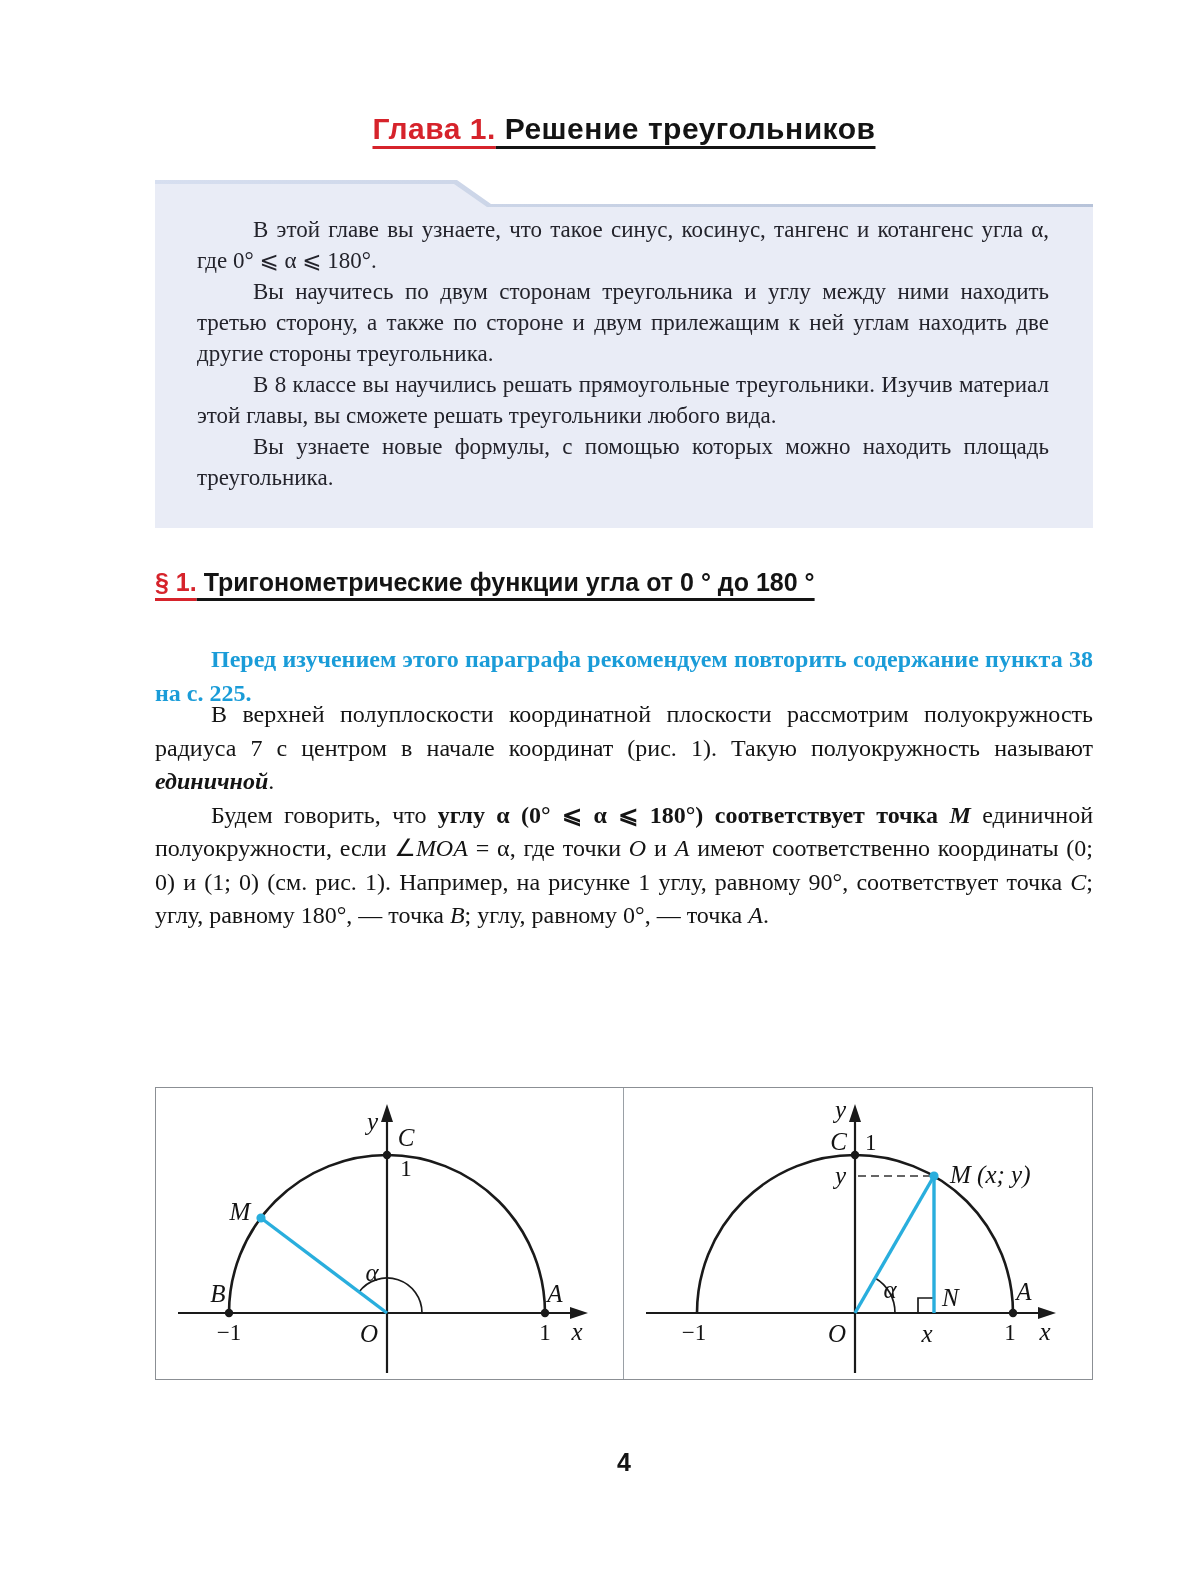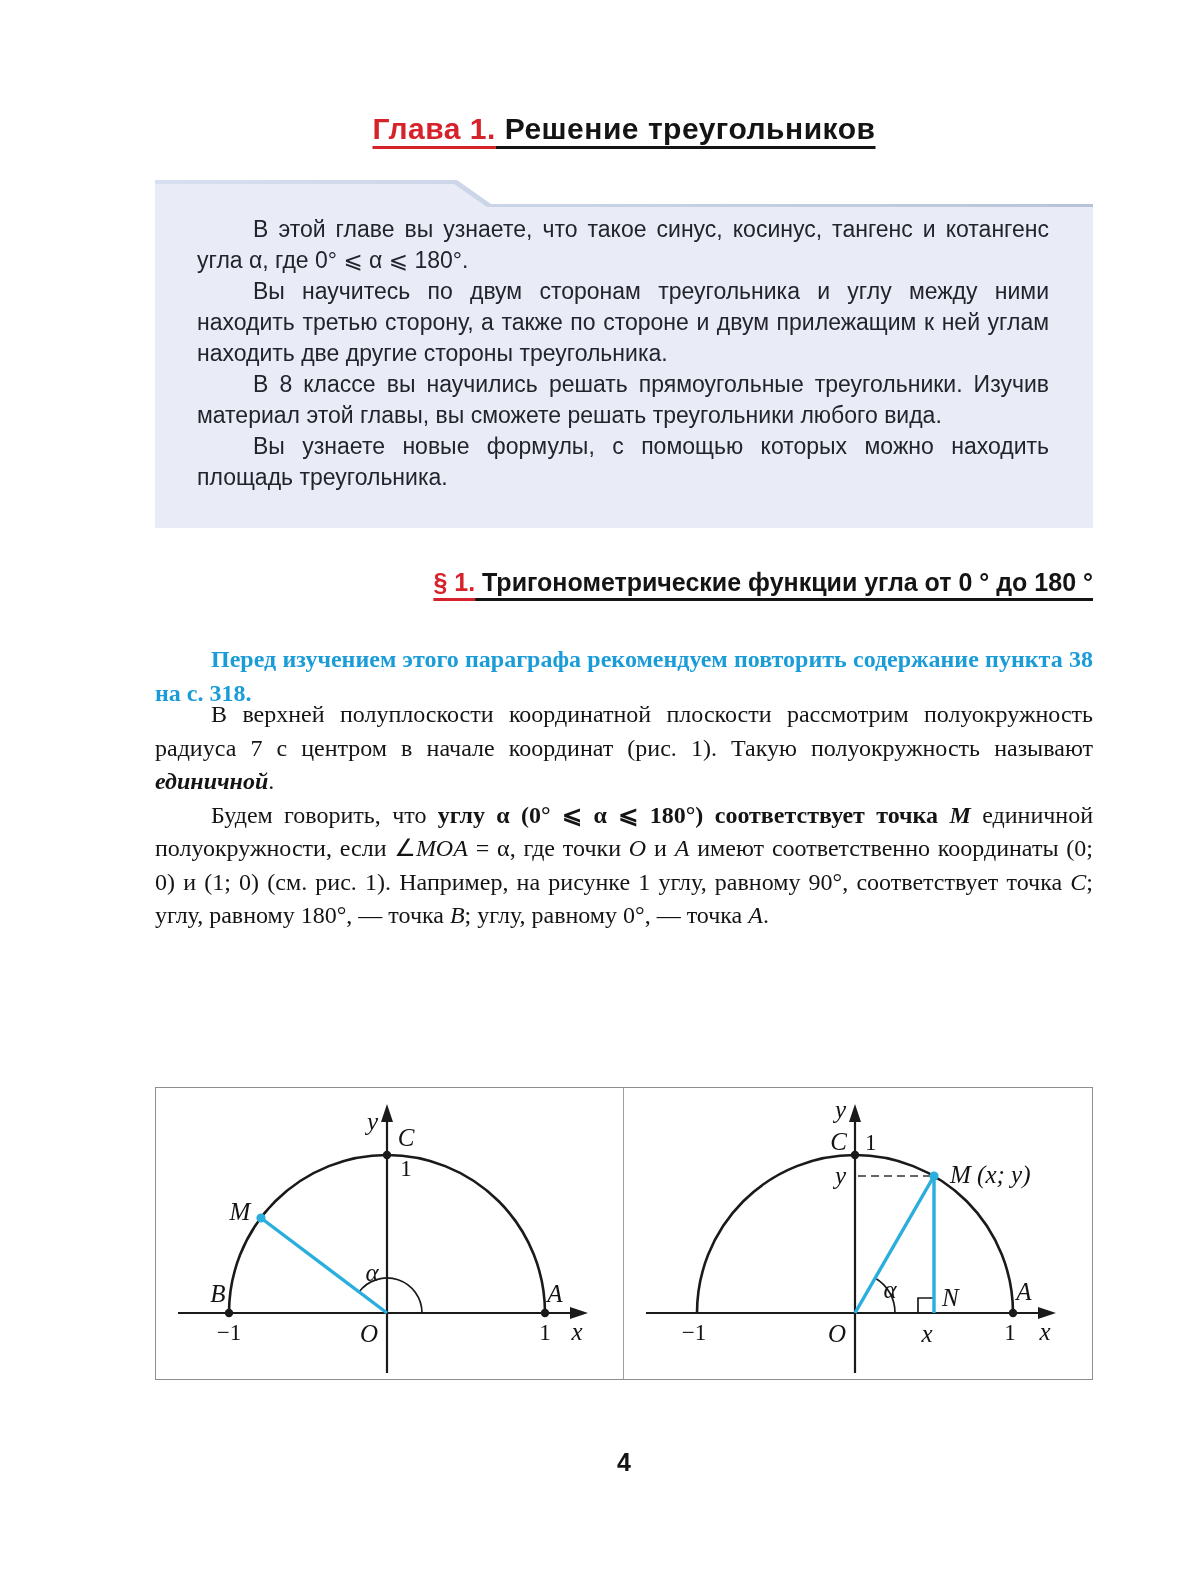--- a/index.html
+++ b/index.html
@@ -13,25 +13,25 @@
   .red-txt { color:#d6232b; }
 
   
   .intro-box { position:absolute; top:180px; left:155px; width:938px; height:348px; }
   .intro-edge { position:absolute; inset:0;
     background:linear-gradient(135deg,#d7dff0 0%,#bfcade 60%,#aab8d2 100%);
     clip-path:polygon(0px 0px,302px 0px,336px 24px,938px 24px,938px 348px,0px 348px); }
   .intro-fill { position:absolute; inset:0; background:#e9ecf6;
     clip-path:polygon(0px 4px,299px 4px,332px 27px,938px 27px,938px 348px,0px 348px); }
   .intro-content { position:absolute; inset:0; padding:34px 44px 0 42px;
-    font-size:23px; line-height:31px; color:#23232b; text-align:justify; }
+    font-size:23px; line-height:31px; color:#23232b; text-align:justify;font-family:Liberation Serif, serif; }
   .intro-content p { text-indent:56px; }
 
   
-  .section-title { position:absolute; top:568px; left:155px; width:938px; text-align:right;
+  .section-title { position:absolute; top:568px; left:155px; width:938px; text-align:left;
     font-size:25px; font-weight:bold; color:#141414; }
   .section-title span { text-decoration:underline; text-underline-offset:7px; text-decoration-thickness:2.5px; }
 
   
   .note-par { position:absolute; top:642px; left:155px; width:938px;
     font-family:"Liberation Serif", serif; font-weight:bold; font-size:24px; line-height:34px;
     color:#1a9cd8; text-align:justify; text-indent:56px; }
 
   
   .body-text { position:absolute; top:698px; left:155px; width:938px;
@@ -70,21 +70,21 @@
     <div class="intro-content">
       <p>В этой главе вы узнаете, что такое синус, косинус, тангенс и котангенс угла α, где 0° ⩽ α ⩽ 180°.</p>
       <p>Вы научитесь по двум сторонам треугольника и углу между ними находить третью сторону, а также по стороне и двум прилежащим к ней углам находить две другие стороны треугольника.</p>
       <p>В 8 классе вы научились решать прямоугольные треугольники. Изучив материал этой главы, вы сможете решать треугольники любого вида.</p>
       <p>Вы узнаете новые формулы, с помощью которых можно находить площадь треугольника.</p>
     </div>
   </div>
 
   <h2 class="section-title"><span class="red-txt">§ 1.</span><span> Тригонометрические функции угла от 0 ° до 180 °</span></h2>
 
-  <p class="note-par">Перед изучением этого параграфа рекомендуем повторить содержание пункта 38 на с. 318.</p>
+  <p class="note-par">Перед изучением этого параграфа рекомендуем повторить содержание пункта 38 на с. 225.</p>
 
   <div class="body-text">
     <p><span>В верхней полуплоскости координатной плоскости рассмотрим полуокружность радиуса 7 с центром в начале координат (рис. 1). Такую полуокружность называют </span><span style="font-weight: bold; font-style: italic;">единичной</span><span>.</span></p>
     <p><span>Будем говорить, что </span><span style="font-weight: bold;">углу α (0° ⩽ α ⩽ 180°) соответствует точка </span><span style="font-weight: bold; font-style: italic;">M</span><span> единичной полуокружности, если ∠</span><span style="font-style: italic;">MOA</span><span> = α, где точки </span><span style="font-style: italic;">O</span><span> и </span><span style="font-style: italic;">A</span><span> имеют соответственно координаты (0; 0) и (1; 0) (см. рис. 1). Например, на рисунке 1 углу, равному 90°, соответствует точка </span><span style="font-style: italic;">C</span><span>; углу, равному 180°, — точка </span><span style="font-style: italic;">B</span><span>; углу, равному 0°, — точка </span><span style="font-style: italic;">A</span><span>.</span></p>
   </div>
 
   <div class="figure-block">
     <div class="figure-panels">
 
       <svg class="panel" viewBox="0 0 467 291" xmlns="http://www.w3.org/2000/svg">

